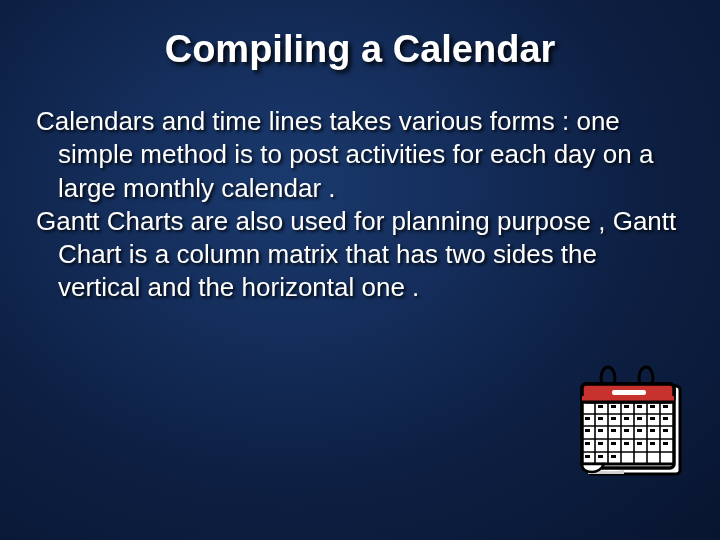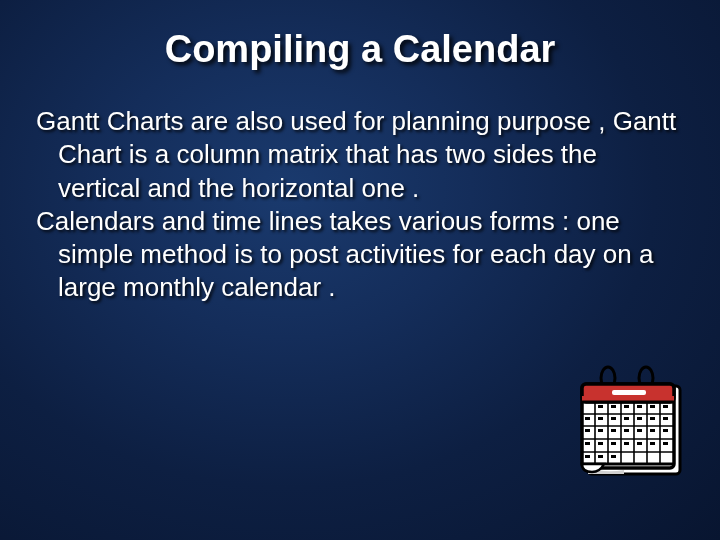--- a/index.html
+++ b/index.html
@@ -42,22 +42,22 @@
       width: 120px;
       height: 118px;
     }
   </style>
 </head>
 <body>
 
 <div class="slide">
   <h1 class="title">Compiling a Calendar</h1>
   <div class="body">
+    <p class="para">Calendars and time lines takes various forms : one simple method is to post activities for each day on a large monthly calendar .</p>
     <p class="para">Gantt Charts are also used for planning purpose , Gantt Chart is a column matrix that has two sides the vertical and the horizontal one .</p>
-    <p class="para">Calendars and time lines takes various forms : one simple method is to post activities for each day on a large monthly calendar .</p>
   </div>
   <div class="calendar-illustration">
     <svg viewBox="0 0 120 118" xmlns="http://www.w3.org/2000/svg">
 
       <ellipse cx="40" cy="14" rx="7" ry="11" fill="none" stroke="#000" stroke-width="3"></ellipse>
       <ellipse cx="78" cy="14" rx="7" ry="11" fill="none" stroke="#000" stroke-width="3"></ellipse>
 
       <rect x="20" y="22" width="92" height="88" rx="4" fill="#fff" stroke="#000" stroke-width="3"></rect>
 
       <path d="M 20 102 Q 34 110 56 106 L 56 110 L 20 110 Z" fill="#d0d0d0"></path>

